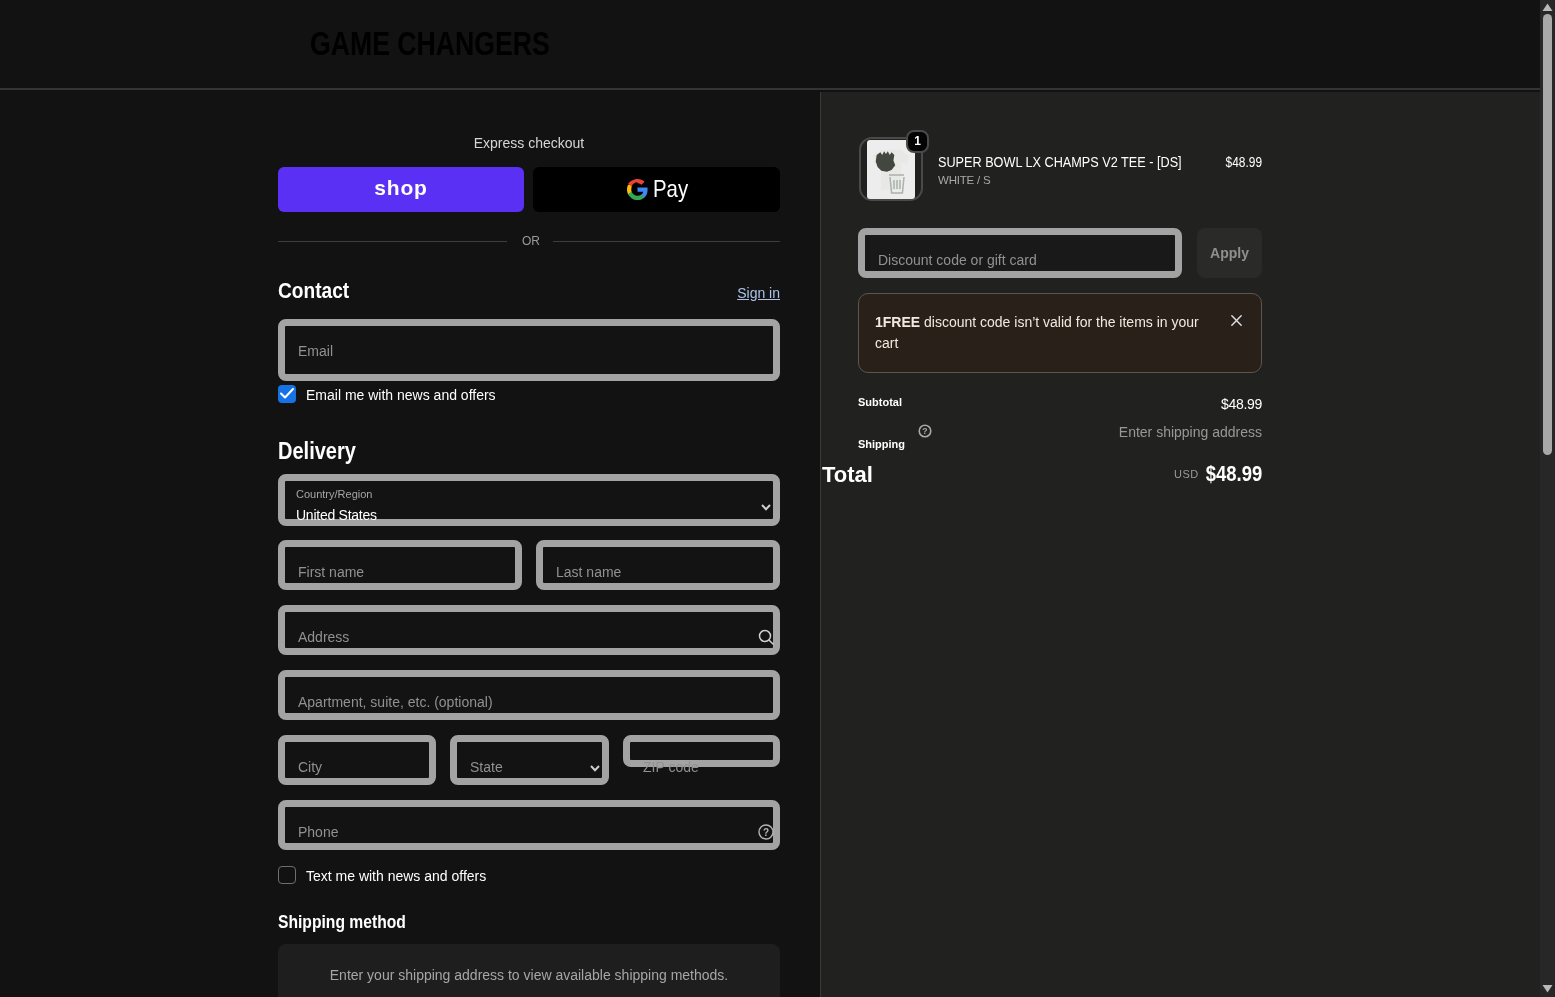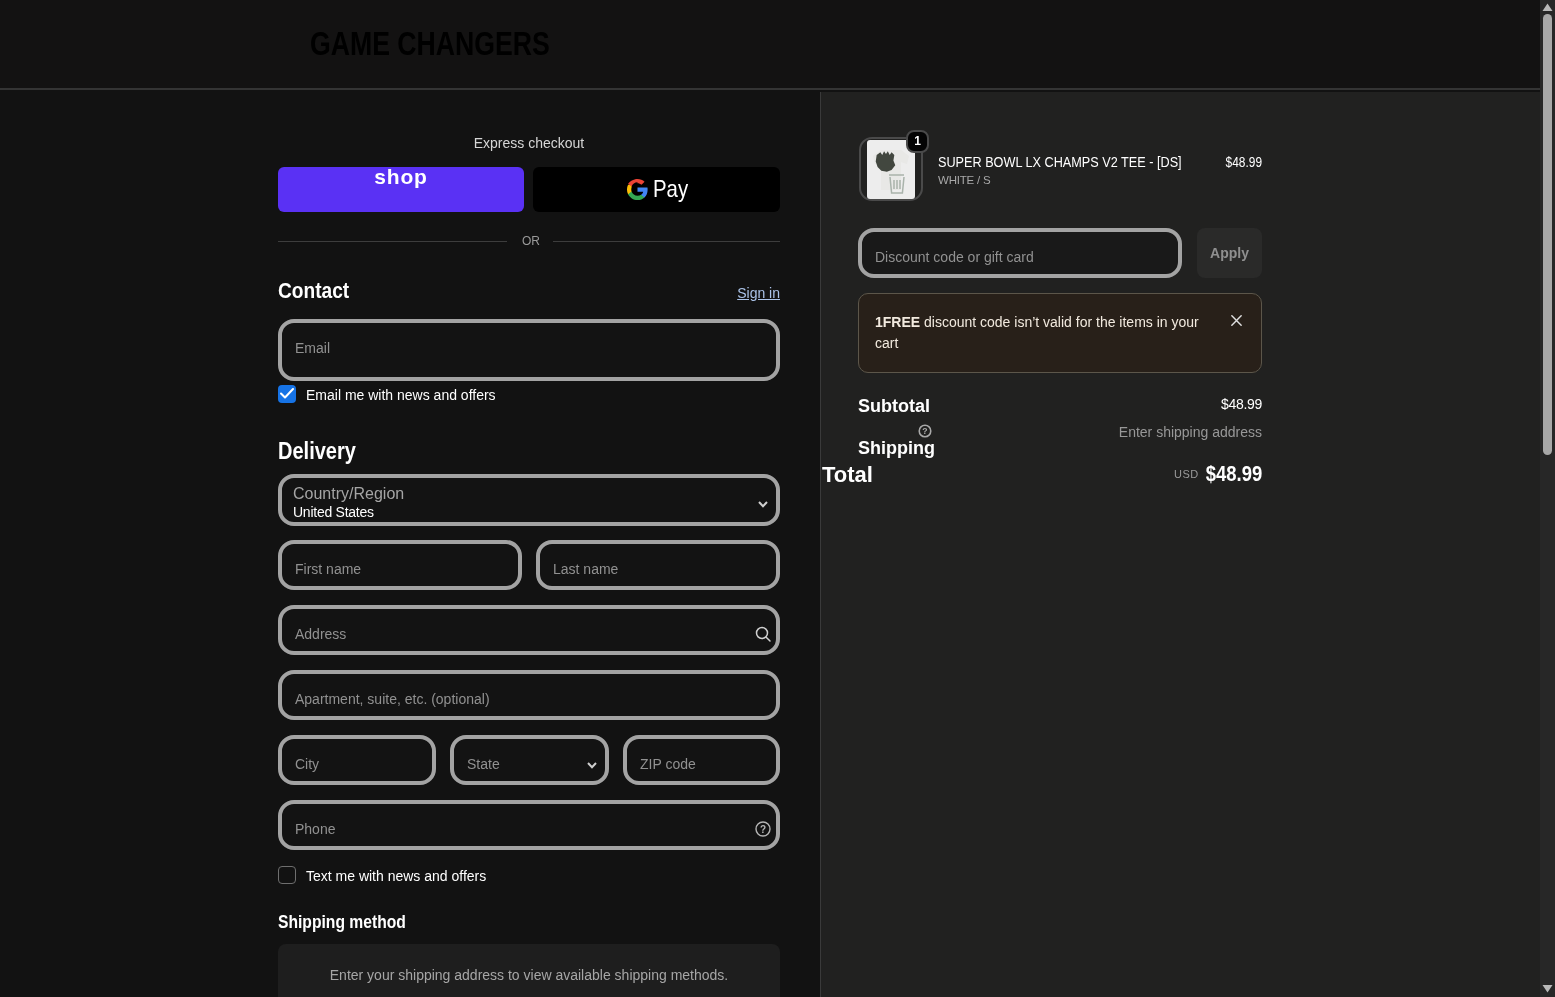--- a/index.html
+++ b/index.html
@@ -15,64 +15,64 @@
   #aside { left:820px; top:92px; width:720px; height:905px; background:#212120; border-left:1px solid #3a3a3a; }
 
   
   #sb-track { left:1540px; top:0; width:15px; height:997px; background:#272727; }
   #sb-thumb { left:1543px; top:14px; width:9px; height:441px; background:#a8a8a8; border-radius:4.5px; }
   .sb-arrow { left:1542px; width:11px; height:9px; }
 
   
   #express { left:278px; top:135px; width:502px; text-align:center; font-size:14px; color:#d6d6d6; }
   #shoppay { left:278px; top:167px; width:246px; height:45px; background:#5a31f4; border-radius:6px;
-             display:flex; align-items:flex-start; justify-content:center; }
+             display:flex; align-items:center; justify-content:center; }
   #shoppay span { color:#fff; font-size:21px; font-weight:700; letter-spacing:0.8px; position:relative; top:-2px; }
   #gpay { left:533px; top:167px; width:247px; height:45px; background:#000; border-radius:6px;
           display:flex; align-items:center; justify-content:center; gap:4px; padding-left:8px; }
   #gpay .pay { color:#fff; font-size:24px; font-weight:400; display:inline-block; transform:scaleX(0.85); transform-origin:left; position:relative; top:-1px; }
   .orline { top:241px; height:1px; background:#3d3d3d; }
   #or { left:507px; top:234px; width:48px; text-align:center; font-size:12px; color:#9a9a9a; }
 
   h1.sect { font-size:22px; font-weight:700; color:#fff; transform:scaleX(0.87); transform-origin:left; white-space:nowrap; }
   #contact-h { left:278px; top:278px; }
   #signin { left:580px; top:285px; width:200px; text-align:right; font-size:14px; color:#abc3e8; text-decoration:underline; }
 
-  .input { border:4px solid #a3a3a3; border-radius:16px; background:#131313; }
+  .input { border:7px solid #a3a3a3; border-radius:8px; background:#131313; }
   .ph { color:#919191; font-size:14px; }
 
   #email { left:278px; top:319px; width:502px; height:62px; }
   #email .ph { position:absolute; left:13px; top:17px; }
 
   .cb { width:18px; height:18px; border-radius:4px; }
   .cb.on { background:#1673e6; }
   .cb.off { border:1px solid #6e6e6e; background:transparent; }
   .cb svg { position:absolute; left:2px; top:3px; }
   .cblabel { font-size:14px; color:#fff; }
 
   #cb1 { left:278px; top:385px; }
   #cb1-label { left:306px; top:387px; }
 
   #delivery-h { left:278px; top:438px; font-size:23px; }
 
   #country { left:278px; top:474px; width:502px; height:52px; }
-  #country .lbl { position:absolute; left:11px; top:7px; font-size:16px; color:#a5a5a5; }
+  #country .lbl { position:absolute; left:11px; top:7px; font-size:11px; color:#a5a5a5; }
   #country .val { position:absolute; left:11px; top:26px; font-size:14px; color:#fff; letter-spacing:-0.25px; }
   .chev { stroke:#cfcfcf; stroke-width:2; fill:none; }
 
   #first { left:278px; top:540px; width:244px; height:50px; }
   #last  { left:536px; top:540px; width:244px; height:50px; }
   #first .ph, #last .ph, #addr .ph, #apt .ph, #city .ph, #state .ph, #zip .ph, #phone .ph, #discount .ph
      { position:absolute; left:13px; top:17px; }
 
   #addr { left:278px; top:605px; width:502px; height:50px; }
   #apt  { left:278px; top:670px; width:502px; height:50px; }
   #city { left:278px; top:735px; width:158px; height:50px; }
   #state{ left:450px; top:735px; width:159px; height:50px; }
-  #zip  { left:623px; top:735px; width:157px; height:50px; }
+  #zip  { left:623px; top:735px; width:157px; height:32px; }
   #phone{ left:278px; top:800px; width:502px; height:50px; }
 
   #cb2 { left:278px; top:866px; }
   #cb2-label { left:306px; top:868px; }
 
   #shipm-h { left:278px; top:912px; font-size:18px; font-weight:700; color:#fff; transform:scaleX(0.87); transform-origin:left; white-space:nowrap; }
   #shipbox { left:278px; top:944px; width:502px; height:75px; background:#1e1e1e; border-radius:8px;
              text-align:center; font-size:14px; color:#a6a6a6; padding-top:23px; }
 
   
@@ -84,21 +84,21 @@
   #pprice { left:1160px; top:154px; width:102px; text-align:right; font-size:14px; color:#fff; transform:scaleX(0.85); transform-origin:right; }
   #pvariant { left:938px; top:174px; font-size:11.5px; color:#a8a8a8; letter-spacing:-0.2px; }
 
   #discount { left:858px; top:228px; width:324px; height:50px; background:#191919; }
   #apply { left:1197px; top:228px; width:65px; height:50px; background:#2a2a29; border-radius:8px;
            color:#8f8f8f; font-size:14px; font-weight:700; text-align:center; line-height:50px; }
 
   #errbox { left:858px; top:293px; width:404px; height:80px; background:#282019; border:1px solid #5c564a; border-radius:10px; }
   #errtext { left:875px; top:312px; width:330px; font-size:14px; color:#f2eadf; line-height:21px; }
 
-  .rowlbl { font-size:18px; font-weight:700; color:#fff; }
+  .rowlbl { font-size:11px; font-weight:700; color:#fff; }
   .rowval { font-size:14px; color:#fff; text-align:right; letter-spacing:-0.3px; }
   #sub-l { left:858px; top:396px; }
   #sub-v { left:1100px; top:396px; width:162px; }
   #ship-l { left:858px; top:424px;margin-top:14px; }
   #ship-v { left:1000px; top:424px; width:262px; font-size:14px; color:#989898; text-align:right; }
   #tot-l { left:822px; top:462px; font-size:22px; font-weight:700; color:#fff; }
   #tot-v { left:1000px; top:461px; width:262px; text-align:right; }
   #tot-v .usd { font-size:11px; color:#9a9a9a; letter-spacing:0.5px; margin-right:-4px; vertical-align:3px; }
   #tot-v .amt { font-size:22px; font-weight:700; color:#fff; display:inline-block; transform:scaleX(0.84); transform-origin:right; }
 </style>

